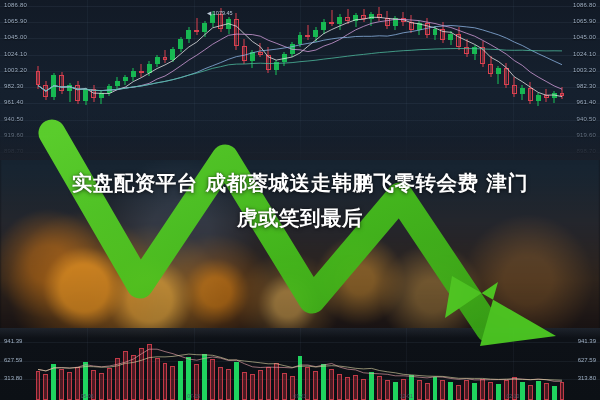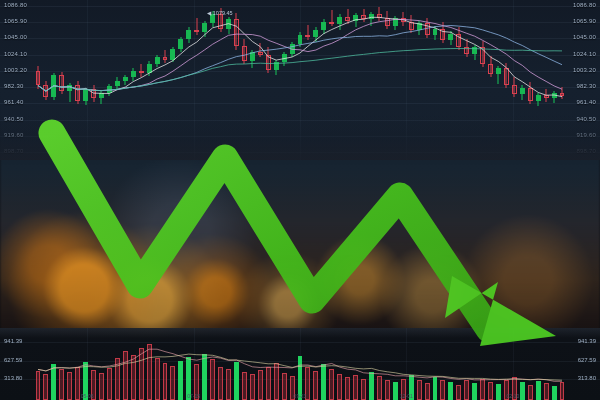--- a/index.html
+++ b/index.html
@@ -526,14 +526,18 @@
           <stop offset="100%" stop-color="#39a616"></stop>
         </linearGradient>
       </defs>
       <g id="arrow-g" opacity="0.93">
         <path id="arrow-path" fill="none" stroke="url(#agrad)" stroke-width="27" stroke-linecap="round" stroke-linejoin="round" d="M 52,133 L 140,285 L 225,158 L 312,300 L 400,196 L 489,329"></path>
         <polygon id="arrow-head" fill="#4ecd22" points="452,276 556,336 480,346 498,282 445,318"></polygon>
       </g>
     </svg>
   </div>
 
+  <div class="headline">
+    <span>实盘配资平台 成都蓉城送走韩鹏飞零转会费 津门</span>
+    <span class="l2">虎或笑到最后</span>
+  </div>
 
 </div>
 
 </body></html>

